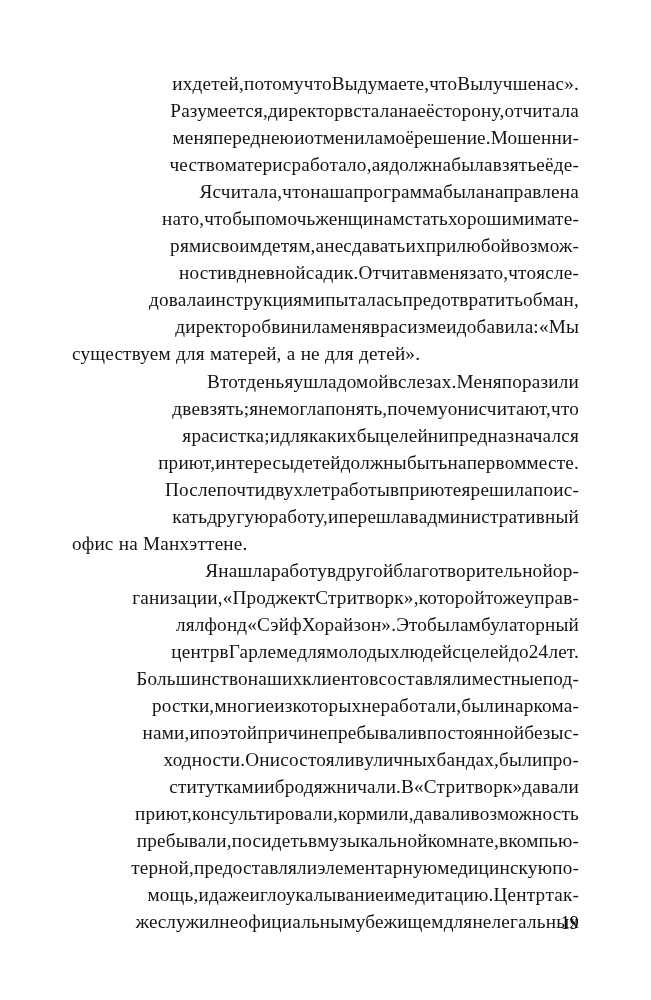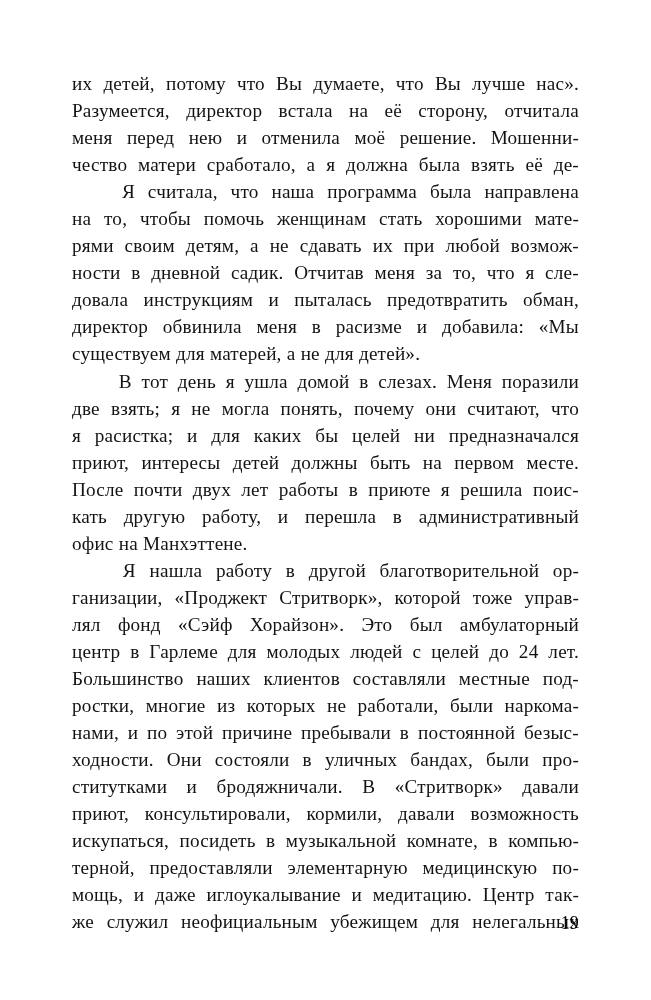--- a/index.html
+++ b/index.html
@@ -34,21 +34,21 @@
     word-spacing: 0.01em;
     hyphens: none;
     color: #131313;
   }
   .para + .para {
     margin-top: 0;
   }
   
   .jline {
     display: flex;
-    justify-content: space-between;
+    justify-content: flex-end;
     font-size: 19.2px;
     line-height: 27.05px;
     height: 27.05px;
     width: 100%;
     white-space: pre;
   }
   .jline.ragged {
     justify-content: flex-start;
   }
   .jline .w {
@@ -104,21 +104,21 @@
         <div class="jline"><span class="lead"></span><span class="w">Я</span><span class="w">нашла</span><span class="w">работу</span><span class="w">в</span><span class="w">другой</span><span class="w">благотворительной</span><span class="w">ор-</span></div>
         <div class="jline"><span class="w">ганизации,</span><span class="w">«Проджект</span><span class="w">Стритворк»,</span><span class="w">которой</span><span class="w">тоже</span><span class="w">управ-</span></div>
         <div class="jline"><span class="w">лял</span><span class="w">фонд</span><span class="w">«Сэйф</span><span class="w">Хорайзон».</span><span class="w">Это</span><span class="w">был</span><span class="w">амбулаторный</span></div>
         <div class="jline"><span class="w">центр</span><span class="w">в</span><span class="w">Гарлеме</span><span class="w">для</span><span class="w">молодых</span><span class="w">людей</span><span class="w">с</span><span class="w">целей</span><span class="w">до</span><span class="w">24</span><span class="w">лет.</span></div>
         <div class="jline"><span class="w">Большинство</span><span class="w">наших</span><span class="w">клиентов</span><span class="w">составляли</span><span class="w">местные</span><span class="w">под-</span></div>
         <div class="jline"><span class="w">ростки,</span><span class="w">многие</span><span class="w">из</span><span class="w">которых</span><span class="w">не</span><span class="w">работали,</span><span class="w">были</span><span class="w">наркома-</span></div>
         <div class="jline"><span class="w">нами,</span><span class="w">и</span><span class="w">по</span><span class="w">этой</span><span class="w">причине</span><span class="w">пребывали</span><span class="w">в</span><span class="w">постоянной</span><span class="w">безыс-</span></div>
         <div class="jline"><span class="w">ходности.</span><span class="w">Они</span><span class="w">состояли</span><span class="w">в</span><span class="w">уличных</span><span class="w">бандах,</span><span class="w">были</span><span class="w">про-</span></div>
         <div class="jline"><span class="w">ститутками</span><span class="w">и</span><span class="w">бродяжничали.</span><span class="w">В</span><span class="w">«Стритворк»</span><span class="w">давали</span></div>
         <div class="jline"><span class="w">приют,</span><span class="w">консультировали,</span><span class="w">кормили,</span><span class="w">давали</span><span class="w">возможность</span></div>
-        <div class="jline"><span class="w">искупаться,</span><span class="w">посидеть</span><span class="w">в</span><span class="w">музыкальной</span><span class="w">комнате,</span><span class="w">в</span><span class="w">компью-</span></div>
+        <div class="jline"><span class="w">пребывали,</span><span class="w">посидеть</span><span class="w">в</span><span class="w">музыкальной</span><span class="w">комнате,</span><span class="w">в</span><span class="w">компью-</span></div>
         <div class="jline"><span class="w">терной,</span><span class="w">предоставляли</span><span class="w">элементарную</span><span class="w">медицинскую</span><span class="w">по-</span></div>
         <div class="jline"><span class="w">мощь,</span><span class="w">и</span><span class="w">даже</span><span class="w">иглоукалывание</span><span class="w">и</span><span class="w">медитацию.</span><span class="w">Центр</span><span class="w">так-</span></div>
         <div class="jline"><span class="w">же</span><span class="w">служил</span><span class="w">неофициальным</span><span class="w">убежищем</span><span class="w">для</span><span class="w">нелегальных</span></div>
       </div>
     </div>
 
   <div class="folio">19</div>
 
 </div>
 

